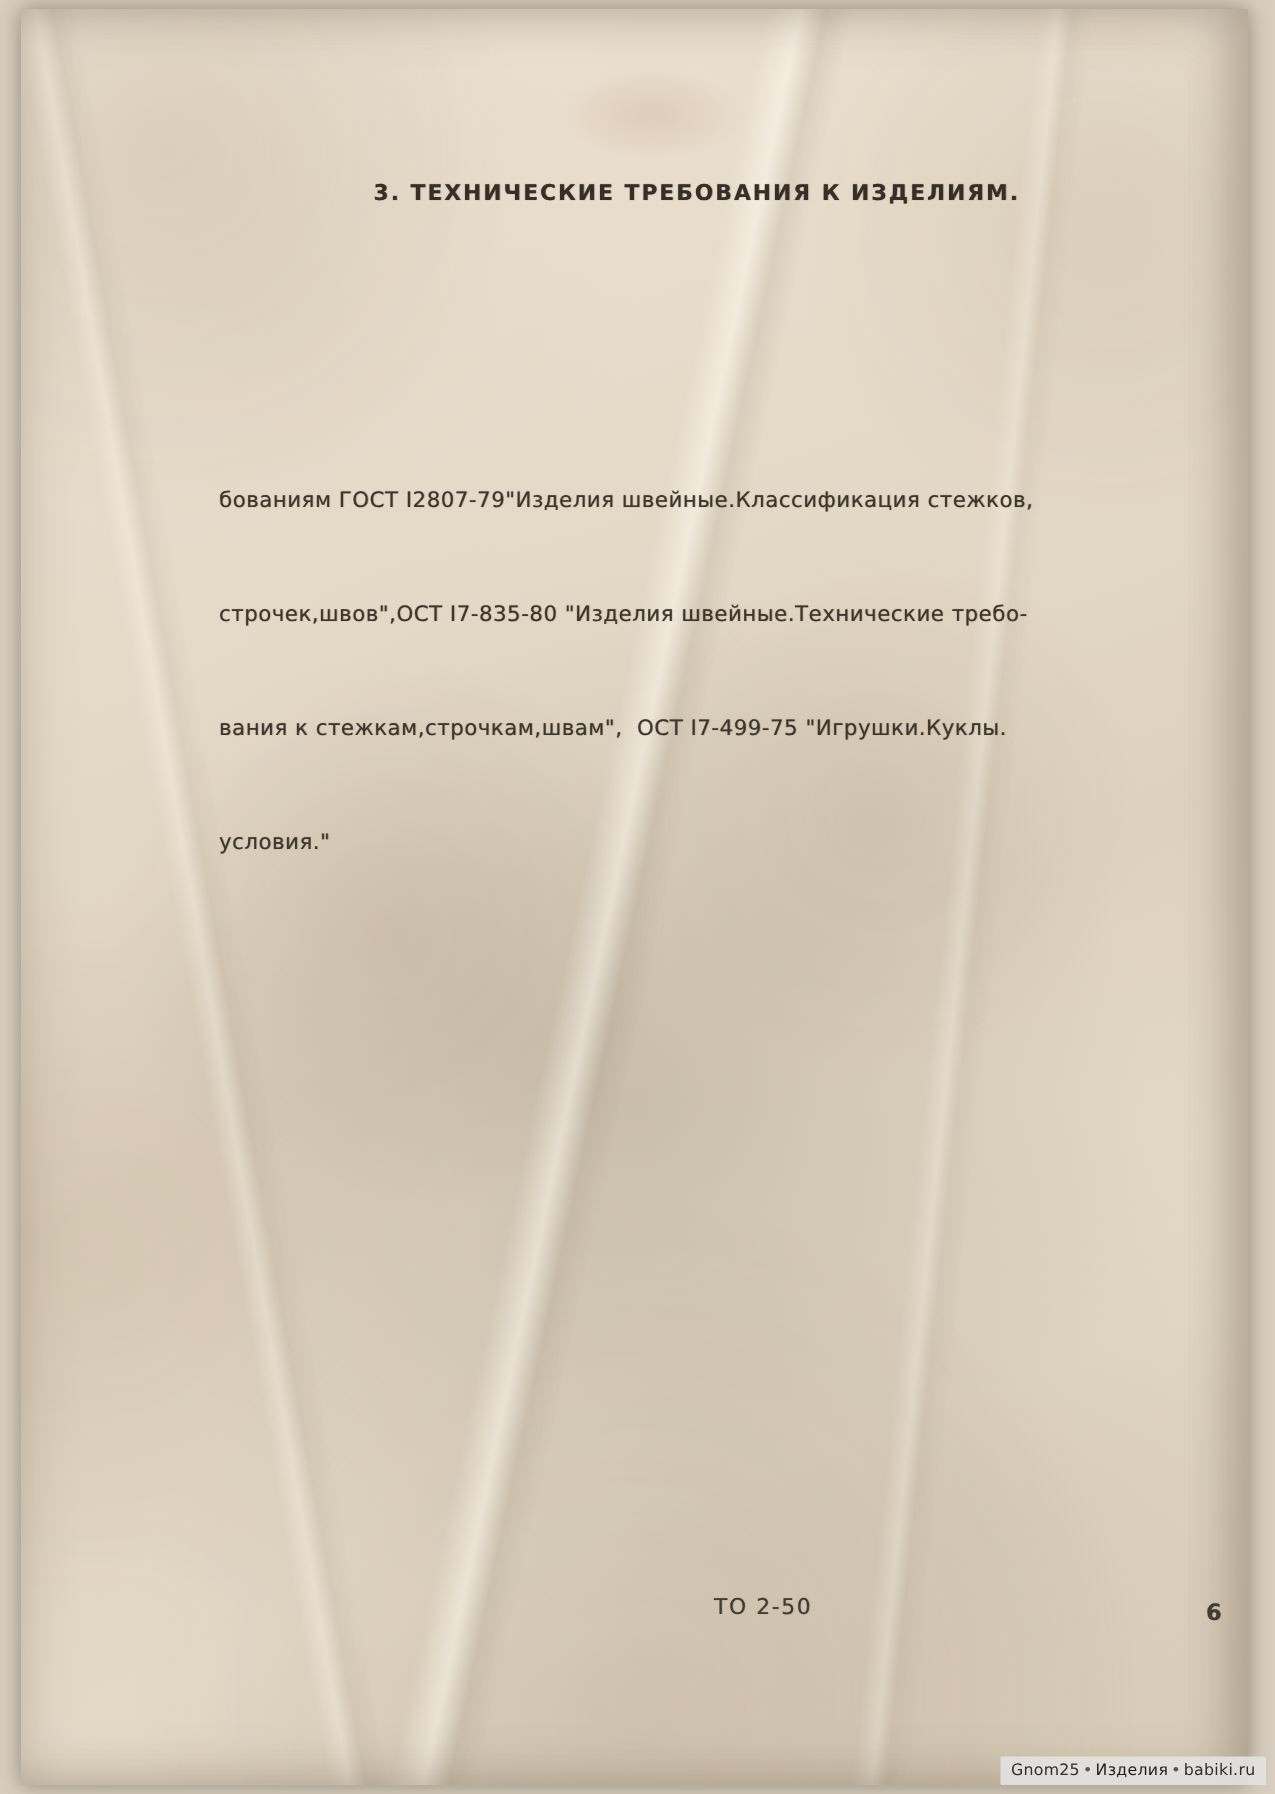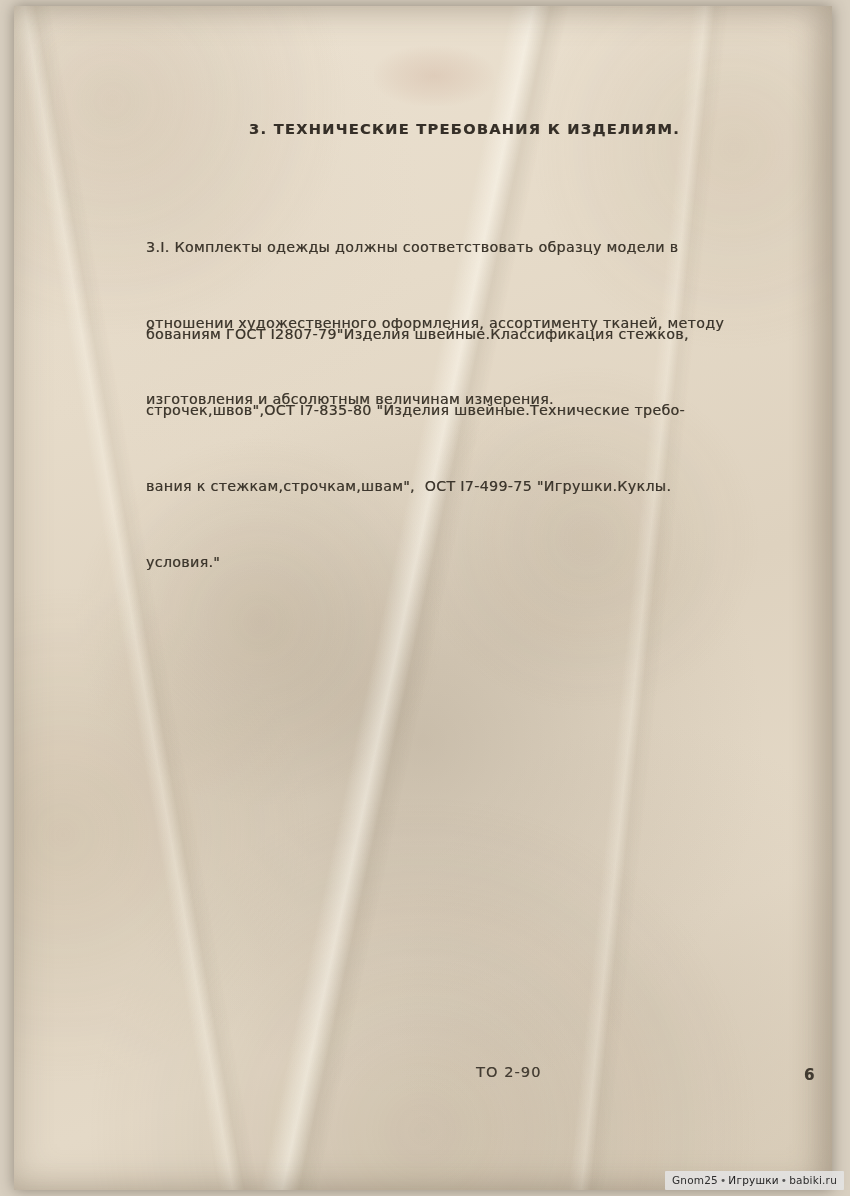--- a/index.html
+++ b/index.html
@@ -156,33 +156,28 @@
 
   <div id="sheet">
 
     <div id="grain"></div>
     <div id="creases"></div>
     <div id="stain"></div>
     <div id="edge-shadow"></div>
 
     <div class="typed" id="heading">3. ТЕХНИЧЕСКИЕ ТРЕБОВАНИЯ К ИЗДЕЛИЯМ.</div>
 
-    <div class="typed para" id="para-1">
-      <span class="ln">3.I. Комплекты одежды должны соответствовать образцу модели в</span>
-      <span class="ln">отношении художественного оформления, ассортименту тканей, методу</span>
-      <span class="ln">изготовления и абсолютным величинам измерения.</span>
-    </div>
 
     <div class="typed para" id="para-2">
       <span class="ln">бованиям ГОСТ I2807-79"Изделия швейные.Классификация стежков,</span>
       <span class="ln">строчек,швов",ОСТ I7-835-80 "Изделия швейные.Технические требо-</span>
       <span class="ln">вания к стежкам,строчкам,швам",  ОСТ I7-499-75 "Игрушки.Куклы.</span>
       <span class="ln">условия."</span>
     </div>
 
-    <div class="typed" id="footer-doc">ТО 2-90</div>
+    <div class="typed" id="footer-doc">ТО 2-50</div>
 
     <div class="typed" id="page-number">6</div>
   </div>
 
-  <div id="watermark"><span>Gnom25</span><span class="wm-dot">•</span><span class="wm-mid">Игрушки</span><span class="wm-dot">•</span><span>babiki.ru</span></div>
+  <div id="watermark"><span>Gnom25</span><span class="wm-dot">•</span><span class="wm-mid">Изделия</span><span class="wm-dot">•</span><span>babiki.ru</span></div>
 
 </div>
 
 </body></html>

